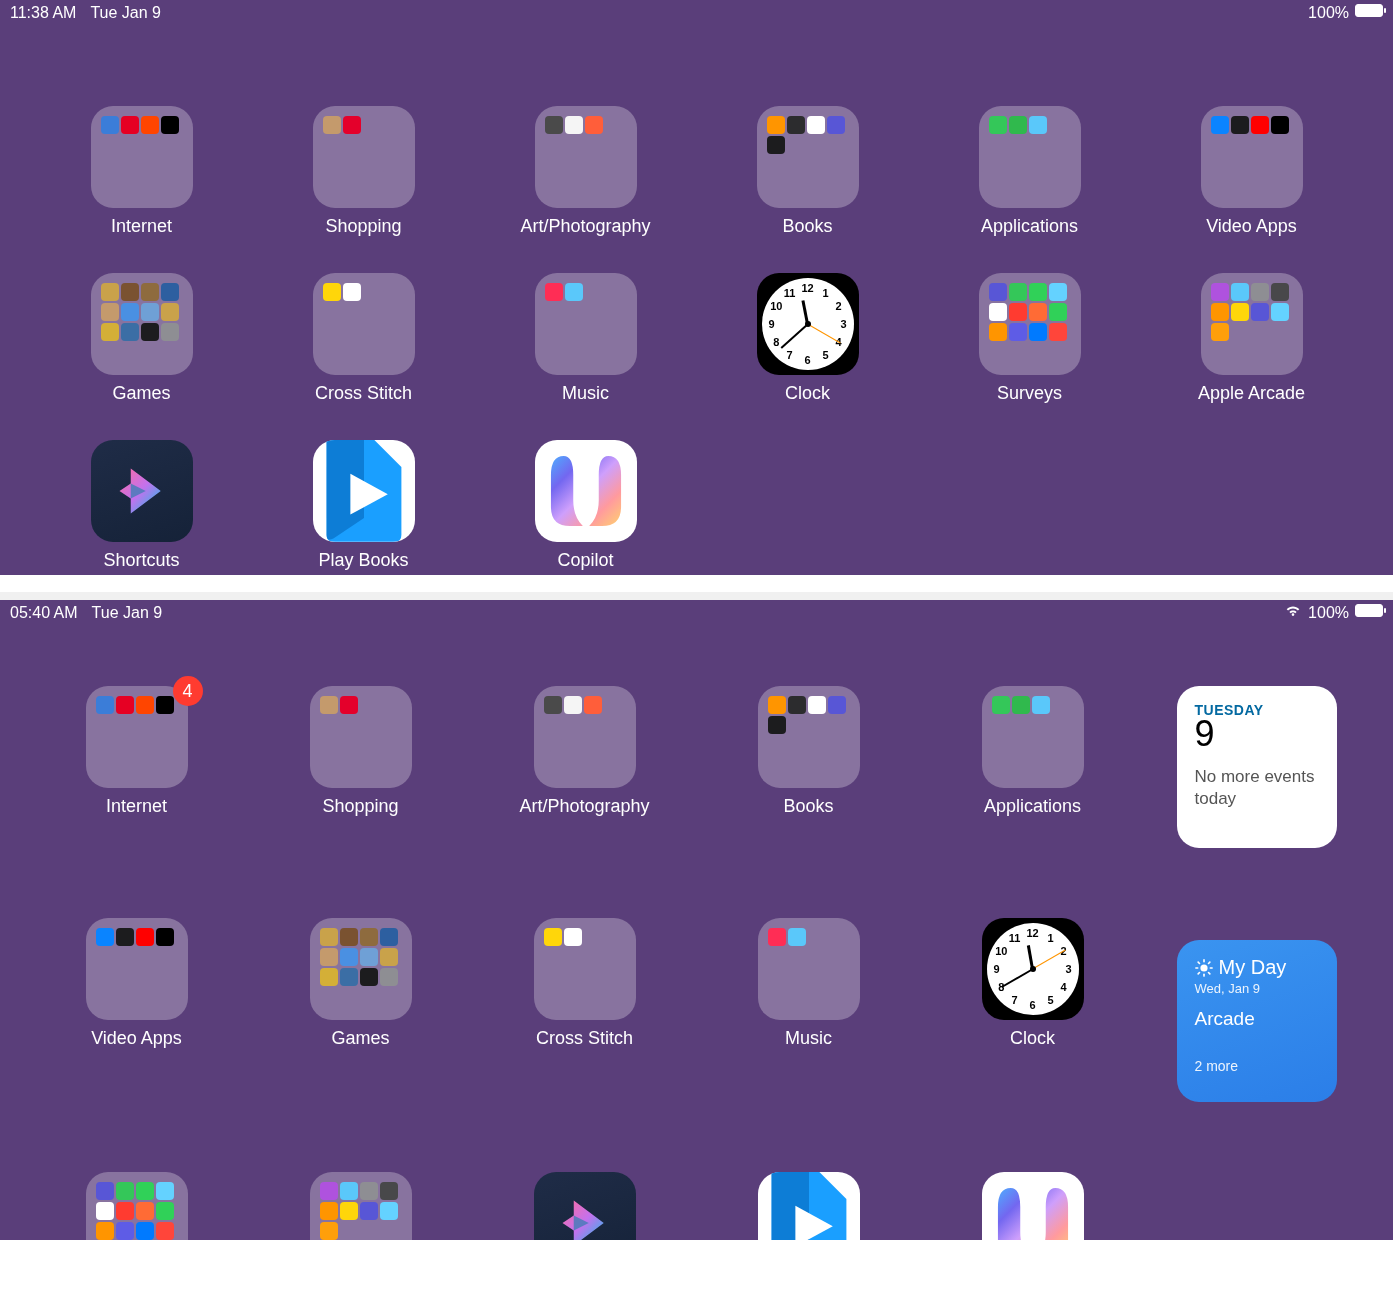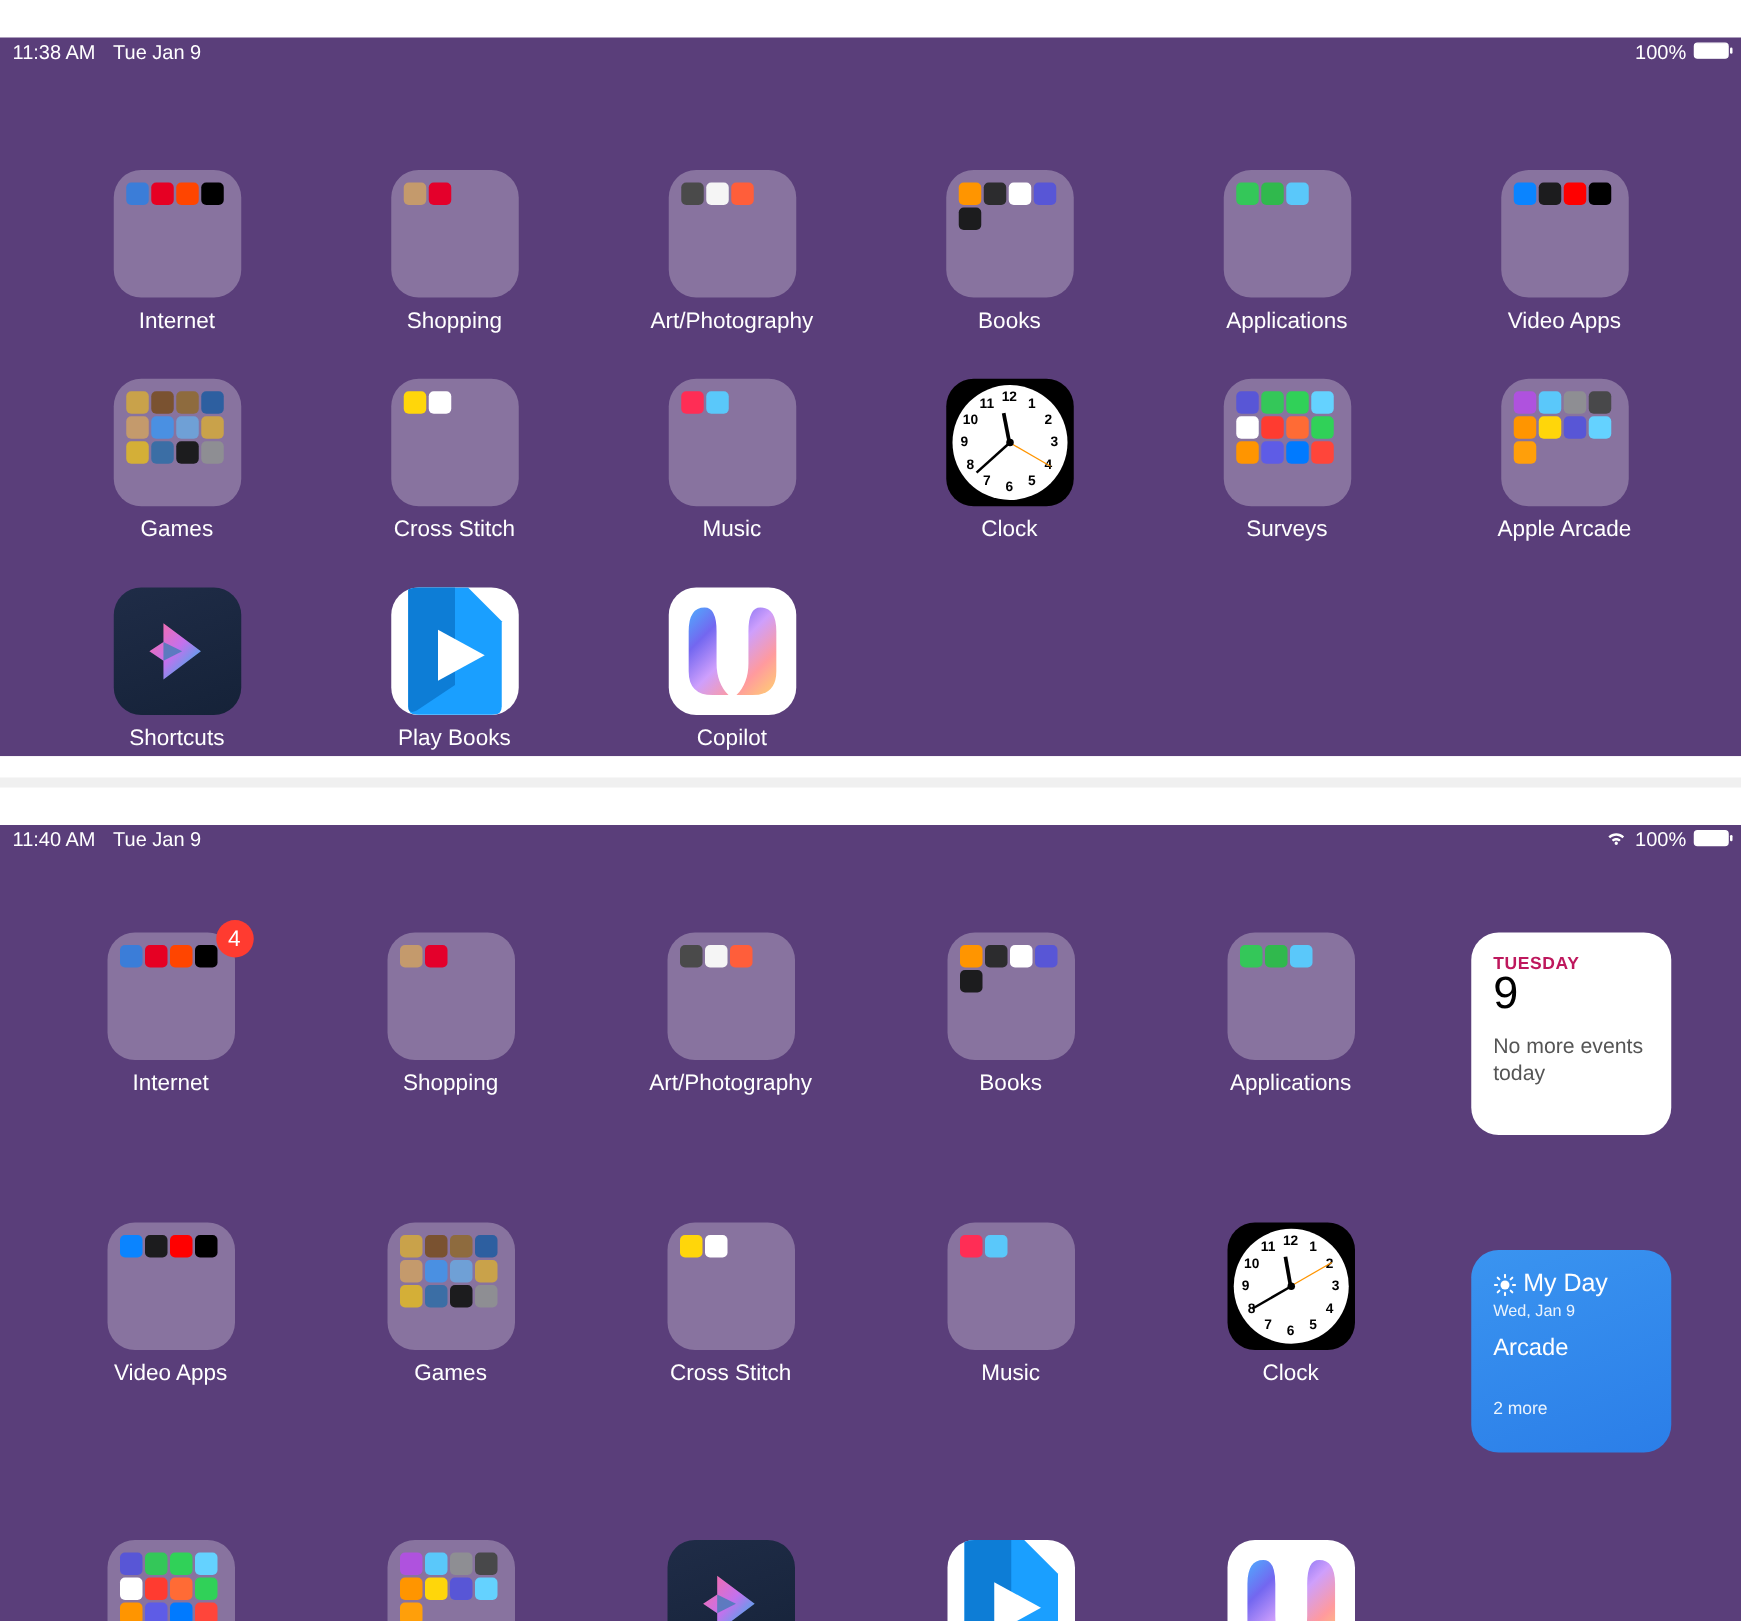--- a/index.html
+++ b/index.html
@@ -5,21 +5,20 @@
   * { box-sizing: border-box; margin: 0; padding: 0; }
   body {
     font-family: -apple-system, BlinkMacSystemFont, "Helvetica Neue", sans-serif;
     background: #fff;
     width: 1393px;
   }
   .screen {
     background: #5a3e7a;
     position: relative;
     width: 100%;
-    margin-top: 30px;
   }
   .screen-top { height: 575px; }
   .screen-bottom { height: 640px; }
   .status-bar {
     display: flex;
     justify-content: space-between;
     align-items: center;
     padding: 4px 10px;
     color: #fff;
     font-size: 16px;
@@ -139,21 +138,21 @@
   .widget {
     width: 160px;
     border-radius: 22px;
     padding: 16px 18px;
     color: #000;
   }
   .widget-cal {
     background: #fff;
     height: 162px;
   }
-  .widget-cal .day { color: #be185d; font-size: 14px; font-weight: 600; letter-spacing: 0.5px; }
+  .widget-cal .day { color: #0369a1; font-size: 14px; font-weight: 600; letter-spacing: 0.5px; }
   .widget-cal .date { font-size: 36px; font-weight: 400; line-height: 1; margin-top: -2px;}
   .widget-cal .events { font-size: 17px; color: #555; margin-top: 14px; line-height: 1.3; }
   .widget-myday {
     background: linear-gradient(160deg, #3a94f0 0%, #2b7ee8 100%);
     color: #fff;
     height: 162px;
     margin-top: 22px;
   }
   .widget-myday .title { font-size: 20px; font-weight: 500; display:flex; align-items:center; gap:6px;}
   .widget-myday .sub { font-size: 13px; opacity: 0.9; margin-top: 2px;}
@@ -376,21 +375,21 @@
     <div class="app-label">Copilot</div>
   </div>
     </div>
 </div>
 
 <div class="divider"></div>
 
 <div class="screen screen-bottom">
   <div class="status-bar">
     <div class="status-left">
-      <span>11:40 AM</span>
+      <span>05:40 AM</span>
       <span>Tue Jan 9</span>
     </div>
     <div class="status-right">
       <span class="wifi-icon">
         <svg viewBox="0 0 20 14">
             <path d="M10 12.5a1.5 1.5 0 100-3 1.5 1.5 0 000 3zM6 8c2.2-2.2 5.8-2.2 8 0l-1.5 1.5c-1.4-1.4-3.6-1.4-5 0L6 8zM3 5c3.9-3.9 10.1-3.9 14 0l-1.5 1.5c-3-3-8-3-11 0L3 5z" fill="#fff"></path>
           </svg>
       </span>
       <span>100%</span>
       <span class="battery-icon"></span>

